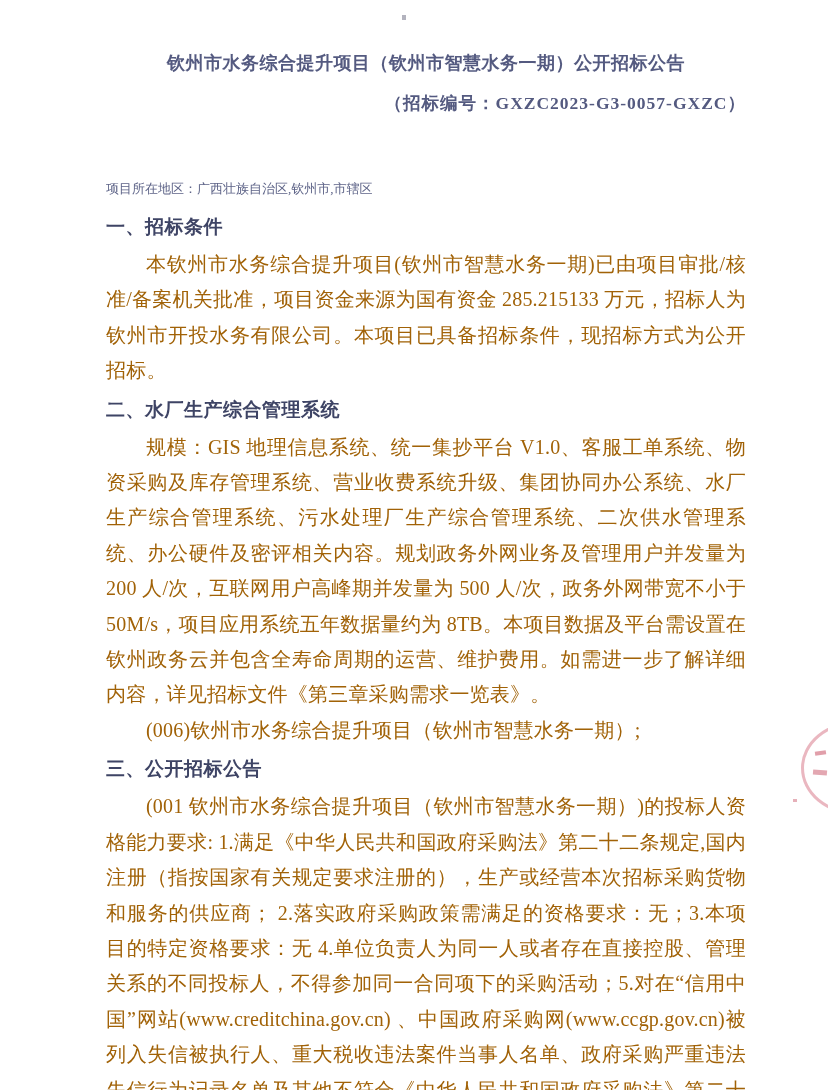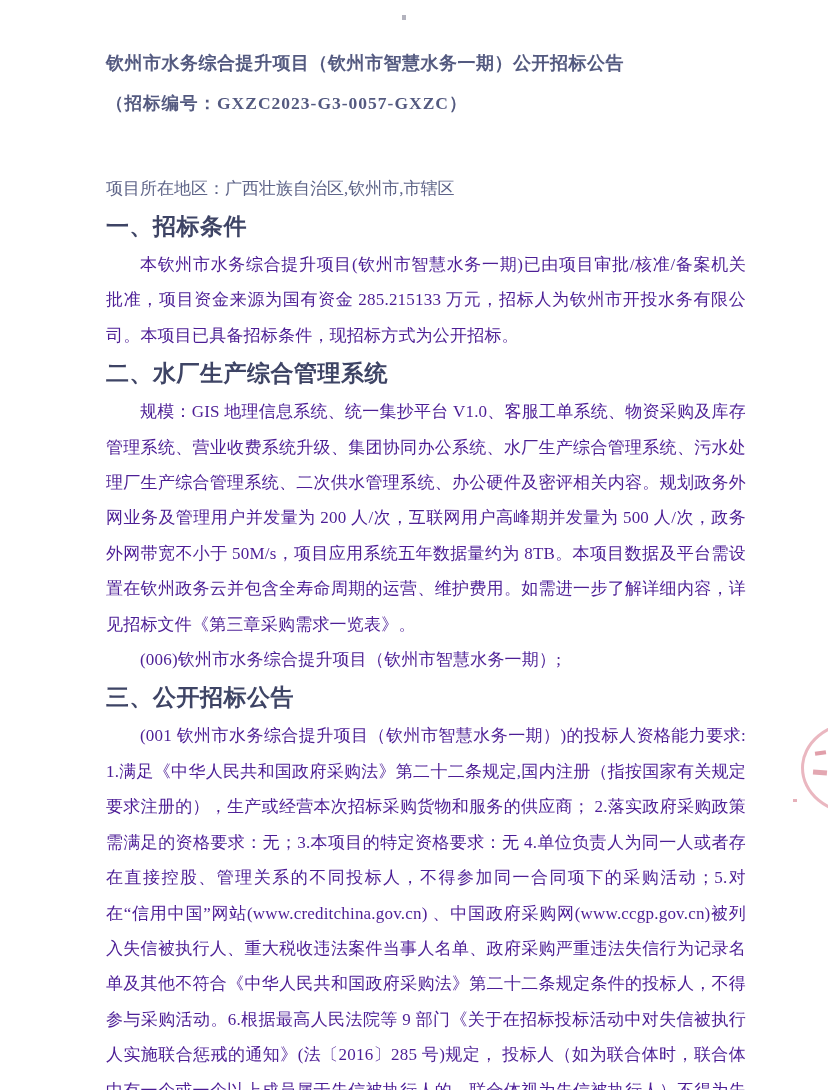--- a/index.html
+++ b/index.html
@@ -19,53 +19,54 @@
   .content {
     position: absolute;
     left: 106px;
     top: 50px;
     width: 640px;
   }
   .doc-title {
     font-size: 18px;
     font-weight: bold;
     color: #545a80;
+    text-align: center;
     line-height: 27px;
     letter-spacing: 0.5px;
     margin: 0 0 13px 0;
   }
   .doc-subtitle {
     font-size: 17.5px;
     font-weight: bold;
     color: #545a80;
-    text-align: left;
+    text-align: right;
     line-height: 27px;
     letter-spacing: 1px;
     margin: 0 0 57px 0;
   }
   .location-line {
-    font-size: 17px;
+    font-size: 13px;
     line-height: 30px;
     color: #5e6488;
     margin: 0 0 6px 0;
     font-family: Liberation Serif, serif;
   }
   .section-heading {
-    font-size: 23px;
+    font-size: 19px;
     font-weight: bold;
     color: #3d436400;
     color: #3e4465;
     line-height: 34px;
     margin: 4px 0 3px 0;
     letter-spacing: 0.5px;
   }
   .para {
-    font-size: 17px;
+    font-size: 20px;
     line-height: 35.4px;
-    color: #4c1d95;
+    color: #a16207;
     text-align: justify;
     text-align-last: left;
     margin: 0;
     letter-spacing: 0.2px;
   }
   .indent {
     text-indent: 2em;
   }
   
   .speck-top {

